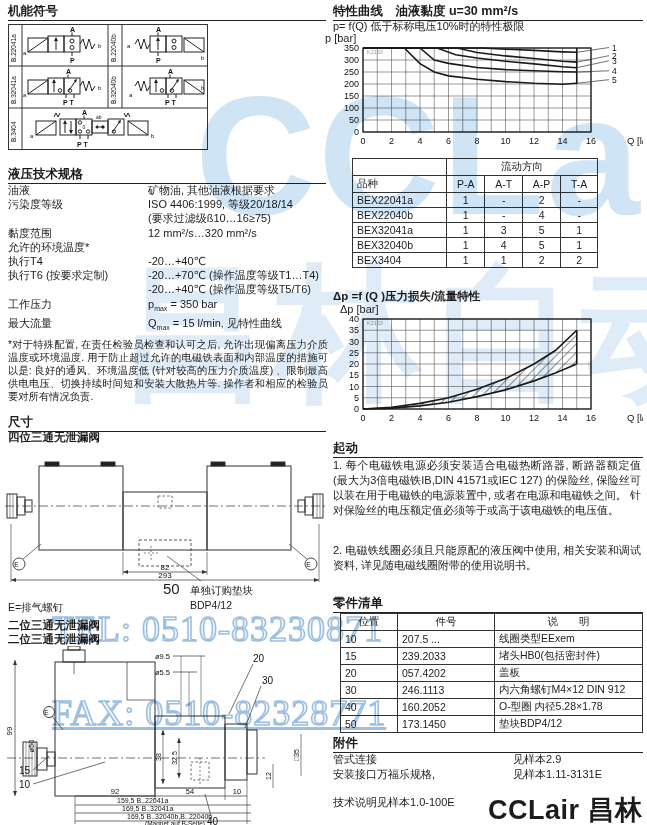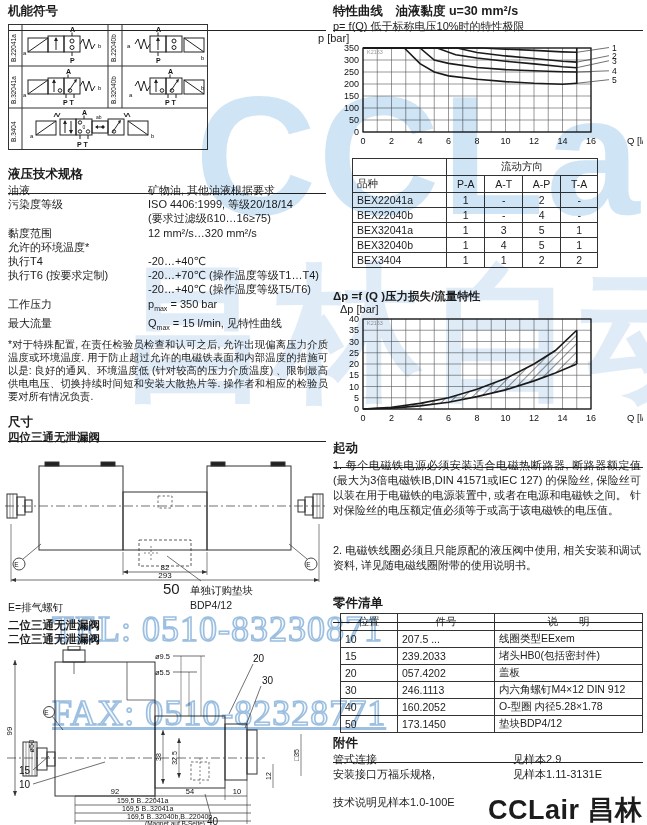--- a/index.html
+++ b/index.html
@@ -1,19 +1,19 @@
 <!DOCTYPE html>
 <html><head>
 <meta charset="utf-8">
 <style>
   html,body{margin:0;padding:0;background:#e8e8e8;}
   #page{position:relative;width:647px;height:825px;background:#ffffff;overflow:hidden;
         font-family:"Liberation Sans","DejaVu Sans",sans-serif;color:#1c1c1c;}
   .abs{position:absolute;}
-  .sec-title{font-size:12.5px;font-weight:bold;border-bottom:1.2px solid #222;padding-bottom:10px;}
+  .sec-title{font-size:12.5px;font-weight:bold;border-bottom:1.2px solid #222;padding-bottom:0;}
   .sub-title{font-size:11.5px;font-weight:bold;}
   .small{font-size:10.5px;}
   
   .spec-row{display:flex;font-size:11px;line-height:14.2px;}
   .spec-label{width:140px;flex:none;}
   .spec-value{flex:1;}
   sub{font-size:7px;}
   
   .footnote{font-size:10.3px;line-height:13px;text-align:justify;}
   
@@ -353,21 +353,21 @@
     <text x="232" y="148" font-size="7.5" text-anchor="middle">10</text>
     <text x="112" y="157" font-size="7">159,5   B..22041a</text>
     <text x="117" y="165" font-size="7">169,5   B..32041a</text>
     <text x="122" y="173" font-size="7">169,5   B..32040b,B..22040b</text>
     <text x="140" y="180" font-size="6.5">(Magnet auf B-Seite)</text>
     <text x="202" y="179" font-size="10">40</text>
   </svg>
 
   <div class="abs sec-title" style="left:333px;top:3px;width:310px;">特性曲线　油液黏度  u=30 mm²/s</div>
   <div class="abs" style="left:333px;top:19px;font-size:11px;">p= f(Q) 低于标称电压10%时的特性极限</div>
-  <div class="abs chart-ylab" style="left:318px;top:32px;">p [bar]</div>
+  <div class="abs chart-ylab" style="left:325px;top:32px;">p [bar]</div>
 
   <svg id="c1" class="abs" style="left:333px;top:44px;" width="310" height="104">
       <line x1="30" y1="4" x2="30" y2="88" stroke="#555" stroke-width="0.6"></line>
       <line x1="44.25" y1="4" x2="44.25" y2="88" stroke="#555" stroke-width="0.6"></line>
       <line x1="58.5" y1="4" x2="58.5" y2="88" stroke="#555" stroke-width="0.6"></line>
       <line x1="72.75" y1="4" x2="72.75" y2="88" stroke="#555" stroke-width="0.6"></line>
       <line x1="87" y1="4" x2="87" y2="88" stroke="#555" stroke-width="0.6"></line>
       <line x1="101.25" y1="4" x2="101.25" y2="88" stroke="#555" stroke-width="0.6"></line>
       <line x1="115.5" y1="4" x2="115.5" y2="88" stroke="#555" stroke-width="0.6"></line>
       <line x1="129.75" y1="4" x2="129.75" y2="88" stroke="#555" stroke-width="0.6"></line>

